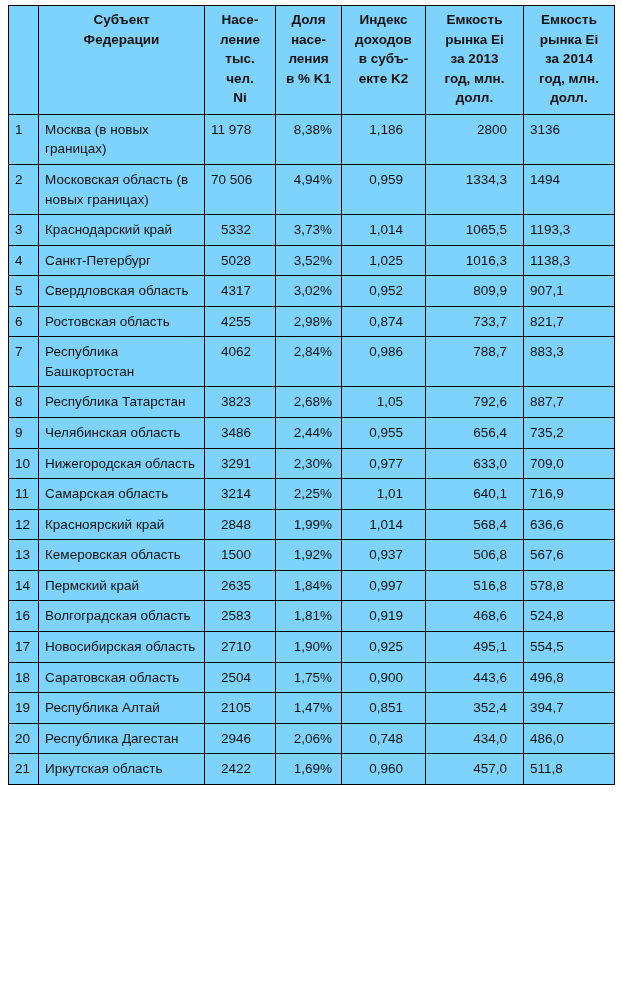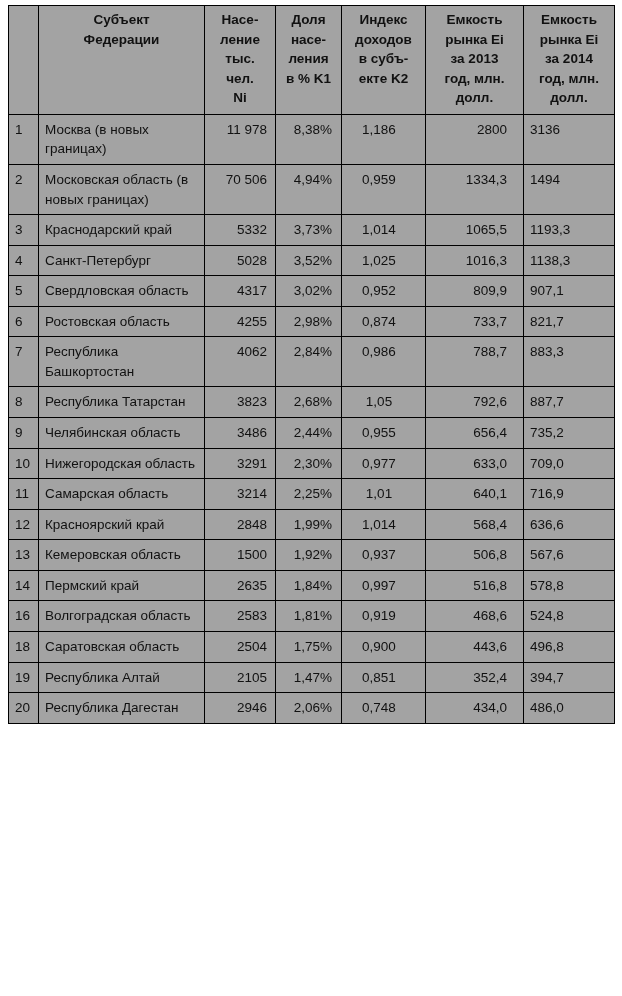--- a/index.html
+++ b/index.html
@@ -14,21 +14,21 @@
     color: #111111;
     overflow: hidden;
   }
   .page {
     padding: 5px 8px;
   }
   table.data-table {
     border-collapse: collapse;
     table-layout: fixed;
     width: 606px;
-    background: #a3a3a3;
+    background: #7dd3fc;
   }
   th, td {
     border: 1px solid #000000;
     vertical-align: top;
     font-size: 13.5px;
     line-height: 1.45;
     box-sizing: border-box;
   }
   th {
     font-weight: bold;
@@ -43,23 +43,23 @@
   .col-0 { width: 30px; }
   .col-1 { width: 166px; }
   .col-2 { width: 71px; }
   .col-3 { width: 66px; }
   .col-4 { width: 84px; }
   .col-5 { width: 98px; }
   .col-6 { width: 91px; }
 
   td.col-0 { text-align: left; padding-left: 6px; }
   td.col-1 { text-align: left; }
-  td.col-2 { text-align: right; white-space: nowrap; padding-right: 8px; }
+  td.col-2 { text-align: right; white-space: nowrap; padding-right: 24px; }
   td.col-3 { text-align: right; padding-right: 9px; }
-  td.col-4 { text-align: center; padding-right: 15px; }
+  td.col-4 { text-align: right; padding-right: 22px; }
   td.col-5 { text-align: right; padding-right: 16px; }
   td.col-6 { padding-right: 10px; }
 </style>
 </head>
 <body>
 
 <div class="page">
   <table class="data-table">
     <thead>
       <tr>
@@ -221,20 +221,29 @@
         <tr>
           <td class="col-0">16</td>
           <td class="col-1">Волгоградская область</td>
           <td class="col-2">2583</td>
           <td class="col-3">1,81%</td>
           <td class="col-4">0,919</td>
           <td class="col-5">468,6</td>
           <td class="col-6">524,8</td>
         </tr>
         <tr>
+          <td class="col-0">17</td>
+          <td class="col-1">Новосибирская область</td>
+          <td class="col-2">2710</td>
+          <td class="col-3">1,90%</td>
+          <td class="col-4">0,925</td>
+          <td class="col-5">495,1</td>
+          <td class="col-6">554,5</td>
+        </tr>
+        <tr>
           <td class="col-0">18</td>
           <td class="col-1">Саратовская область</td>
           <td class="col-2">2504</td>
           <td class="col-3">1,75%</td>
           <td class="col-4">0,900</td>
           <td class="col-5">443,6</td>
           <td class="col-6">496,8</td>
         </tr>
         <tr>
           <td class="col-0">19</td>
@@ -247,15 +256,24 @@
         </tr>
         <tr>
           <td class="col-0">20</td>
           <td class="col-1">Республика Дагестан</td>
           <td class="col-2">2946</td>
           <td class="col-3">2,06%</td>
           <td class="col-4">0,748</td>
           <td class="col-5">434,0</td>
           <td class="col-6">486,0</td>
         </tr>
+        <tr>
+          <td class="col-0">21</td>
+          <td class="col-1">Иркутская область</td>
+          <td class="col-2">2422</td>
+          <td class="col-3">1,69%</td>
+          <td class="col-4">0,960</td>
+          <td class="col-5">457,0</td>
+          <td class="col-6">511,8</td>
+        </tr>
       </tbody>
   </table>
 </div>
 
 </body></html>

